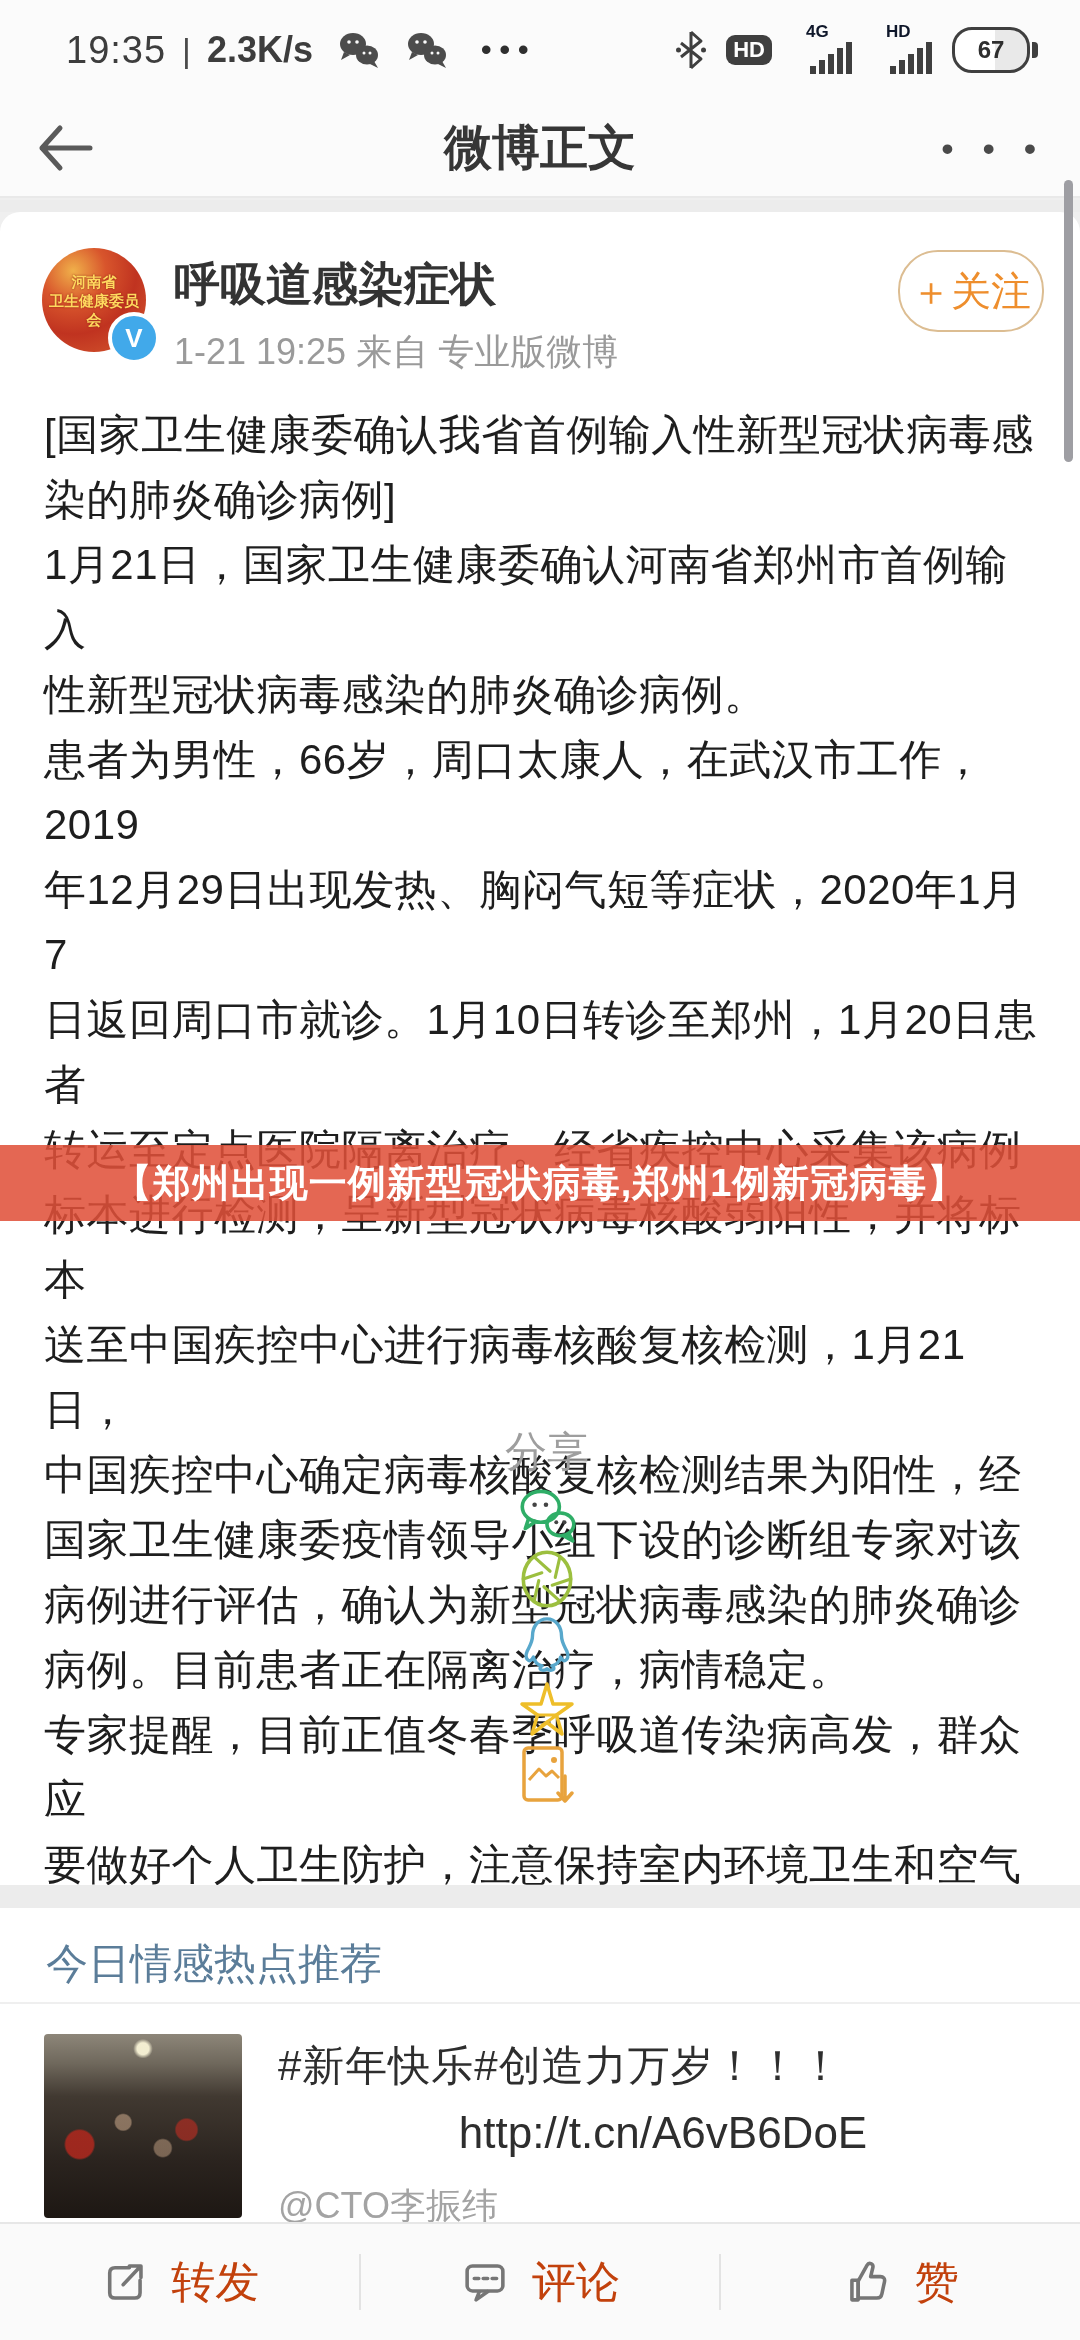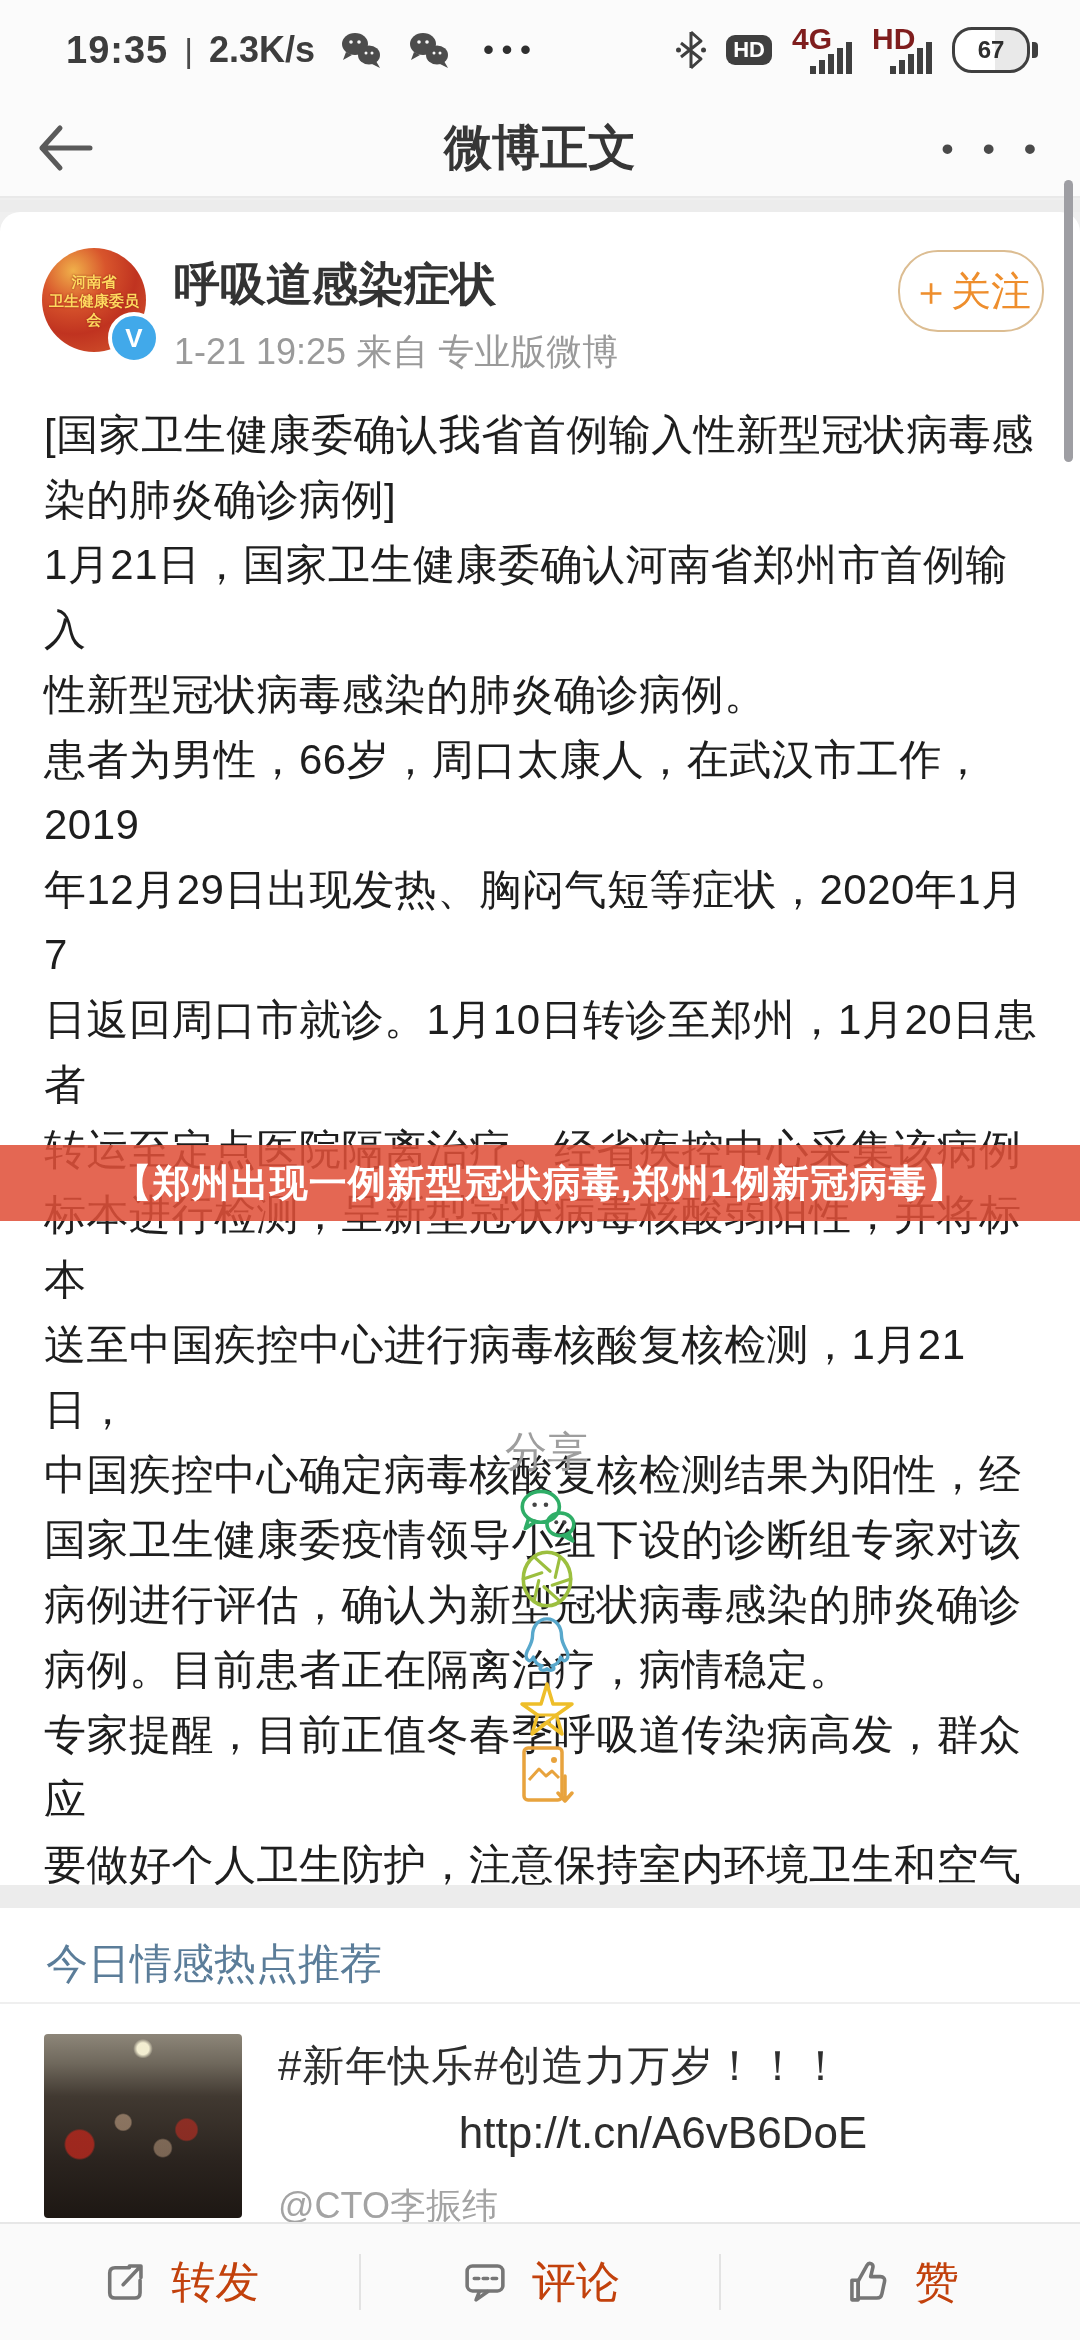--- a/index.html
+++ b/index.html
@@ -2,30 +2,30 @@
 <html><head>
 <meta charset="utf-8">
 <style>
   html,body{margin:0;padding:0;background:#ddd;}
   #screen{position:relative;width:1080px;height:2340px;background:#efefef;
     font-family:"Liberation Sans","DejaVu Sans",sans-serif;overflow:hidden;}
   
   .status-bar{position:absolute;left:0;top:0;width:1080px;height:100px;background:#fbfbfb;
     display:flex;align-items:center;box-sizing:border-box;padding:0 42px 0 66px;color:#3d3d3d;}
   .sb-left{display:flex;align-items:center;gap:14px;}
-  .sb-time{font-size:38px;font-weight:700;letter-spacing:1px;}
+  .sb-time{font-size:38px;font-weight:400;letter-spacing:1px;}
   .sb-sep{font-size:34px;font-weight:400;color:#4a4a4a;margin:0 2px;}
   .sb-speed{font-size:36px;font-weight:600;}
   .sb-wx{width:44px;height:40px;margin-left:10px;}
   .sb-dots{font-size:30px;font-weight:700;letter-spacing:8px;margin-left:18px;color:#2f2f2f;}
   .sb-right{margin-left:auto;display:flex;align-items:center;gap:20px;}
   .hd-badge{background:#3f3f3f;color:#fff;font-size:22px;font-weight:700;border-radius:9px;
     padding:4px 7px;line-height:1;}
   .sig{position:relative;width:60px;height:56px;}
-  .sig .sig-label{position:absolute;left:0;top:0;font-size:30px;font-weight:700;color:#7f1d1d;}
+  .sig .sig-label{position:absolute;left:14px;top:0;font-size:17px;font-weight:700;color:#0f172a;}
   .sig svg{position:absolute;right:0;bottom:4px;}
   .battery{display:flex;align-items:center;}
   .battery .bat-body{width:72px;height:40px;border:3px solid #3f3f3f;border-radius:20px;
     display:flex;align-items:center;justify-content:center;font-size:24px;font-weight:600;color:#2f2f2f;
     background:linear-gradient(90deg,#fff 0 55%,#e9e9e9 55% 100%);}
   .battery .bat-nub{width:6px;height:16px;background:#3f3f3f;border-radius:0 4px 4px 0;margin-left:2px;}
   
   .nav-bar{position:absolute;left:0;top:100px;width:1080px;height:98px;background:#fbfbfb;
     border-bottom:2px solid #e9e9e9;display:flex;align-items:center;box-sizing:border-box;padding:0 34px;}
   .nav-title{position:absolute;left:0;right:0;text-align:center;font-size:48px;font-weight:600;color:#363636;}

